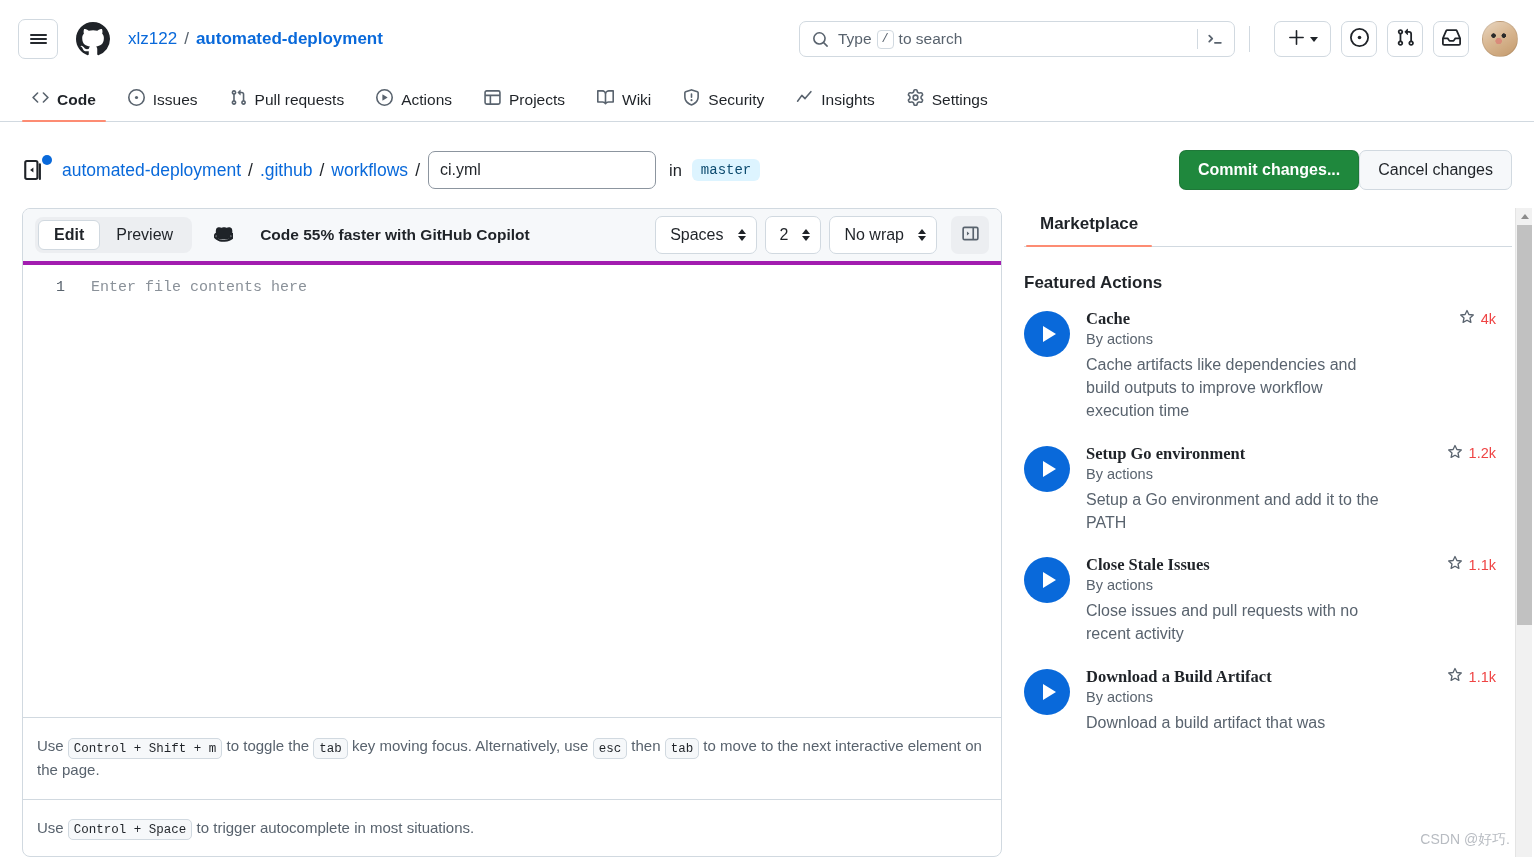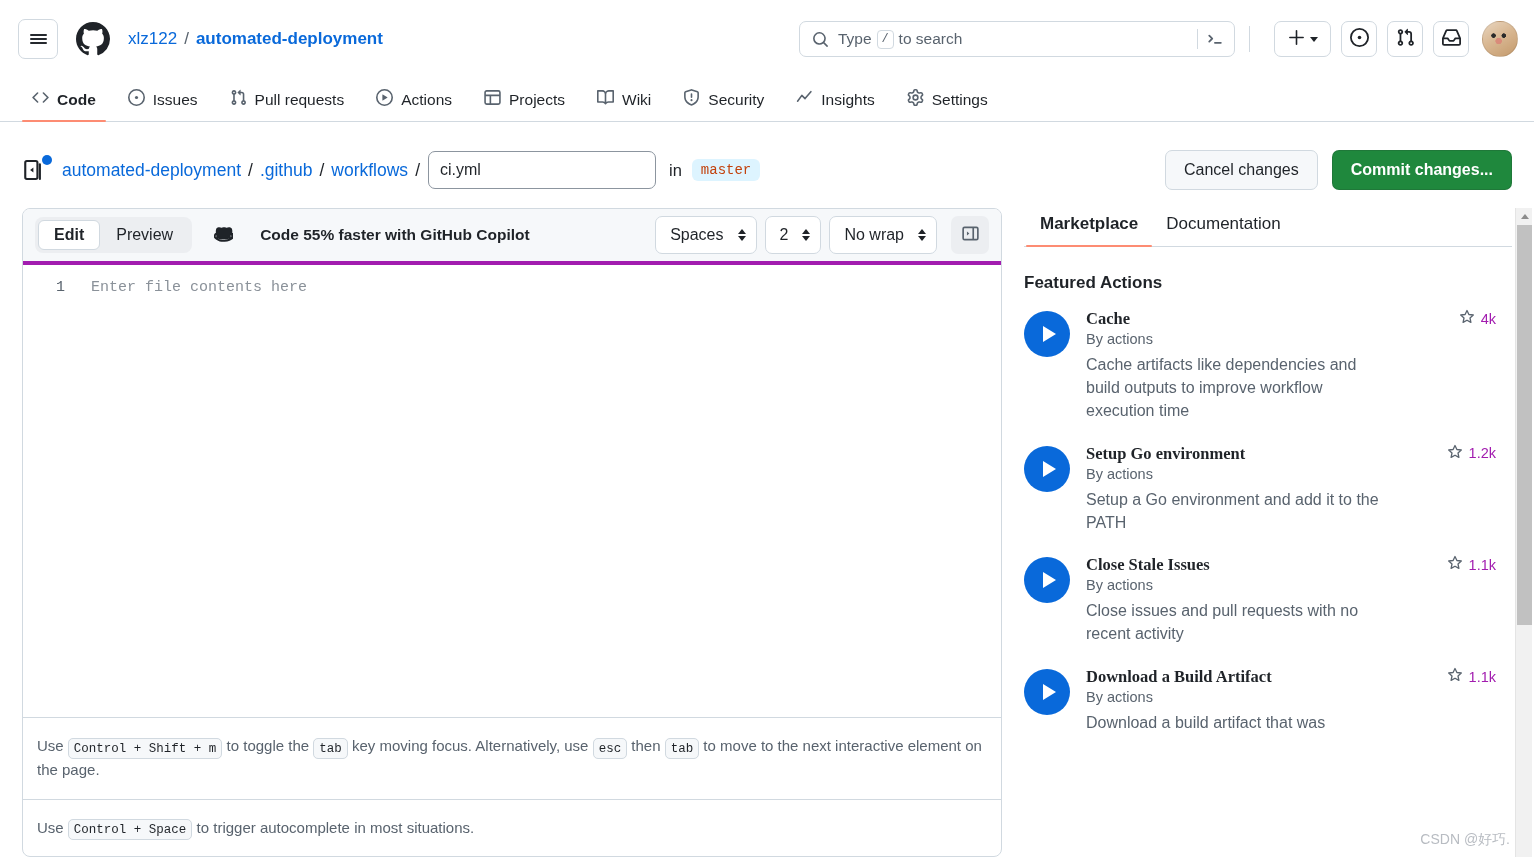--- a/index.html
+++ b/index.html
@@ -174,21 +174,21 @@
     font-family: "Liberation Sans", sans-serif;
     color: #1f2328;
     margin-left: 8px;
     background: #ffffff;
     outline: none;
   }
   .in-label { margin-left: 13px; font-size: 16.5px; color: #1f2328; }
   .branch-badge {
     margin-left: 10px;
     background: #ddf4ff;
-    color: #c2410c;
+    color: #0c4a6e;
     border-radius: 6px;
     padding: 3px 9px;
     font-size: 14px;
     font-family: "Liberation Mono", monospace;
   }
   .head-spacer { flex: 1 1 auto; }
   .btn {
     height: 40px;
     border-radius: 7px;
     font-size: 16px;
@@ -404,21 +404,21 @@
     margin-left: 4px;
   }
   .mk-body { flex: 1 1 auto; min-width: 0; }
   .mk-top {
     display: flex; align-items: flex-start; justify-content: space-between;
     gap: 10px;
   }
   .mk-title { font-size: 16.5px; font-weight: 700; color: #1f2328; font-family: Liberation Serif, serif; }
   .mk-stars {
     display: flex; align-items: center; gap: 6px;
-    font-size: 14.5px; color: #a21caf;
+    font-size: 14.5px; color: #ef4444;
     flex: 0 0 auto;
     padding-right: 16px;
   }
   .mk-by { font-size: 14.5px; color: #59636e; margin-top: 2px; }
   .mk-desc {
     font-size: 16px; color: #59636e; margin-top: 7px;
     line-height: 1.43;
     max-width: 300px;
   }
 
@@ -722,22 +722,22 @@
     <span class="p-sep">/</span>
   </div>
 
   <input class="filename-input" type="text" value="ci.yml" style="">
 
   <span class="in-label">in</span>
   <span class="branch-badge">master</span>
 
   <div class="head-spacer"></div>
 
+  <div class="btn btn-commit">Commit changes...</div>
   <div class="btn btn-cancel">Cancel changes</div>
-  <div class="btn btn-commit">Commit changes...</div>
 </div>
 
 <div class="body-wrap">
 
   <div class="editor-panel">
 
     <div class="editor-toolbar">
       <div class="seg">
         <div class="seg-item active">Edit</div>
         <div class="seg-item">Preview</div>
@@ -814,21 +814,20 @@
 
     <div class="hint-row">
       <span>Use </span><kbd>Control + Space</kbd><span> to trigger autocomplete in most situations.</span>
     </div>
   </div>
 
   <div class="mk-panel">
 
     <div class="mk-tabs">
       <div class="mk-tab active">Marketplace</div>
-      <div class="mk-tab">Documentation</div>
     </div>
 
 
     <div class="mk-heading">Featured Actions</div>
 
     <div class="mk-list">
 
       <div class="mk-item">
         <div class="mk-play">
             <span class="tri"></span>

